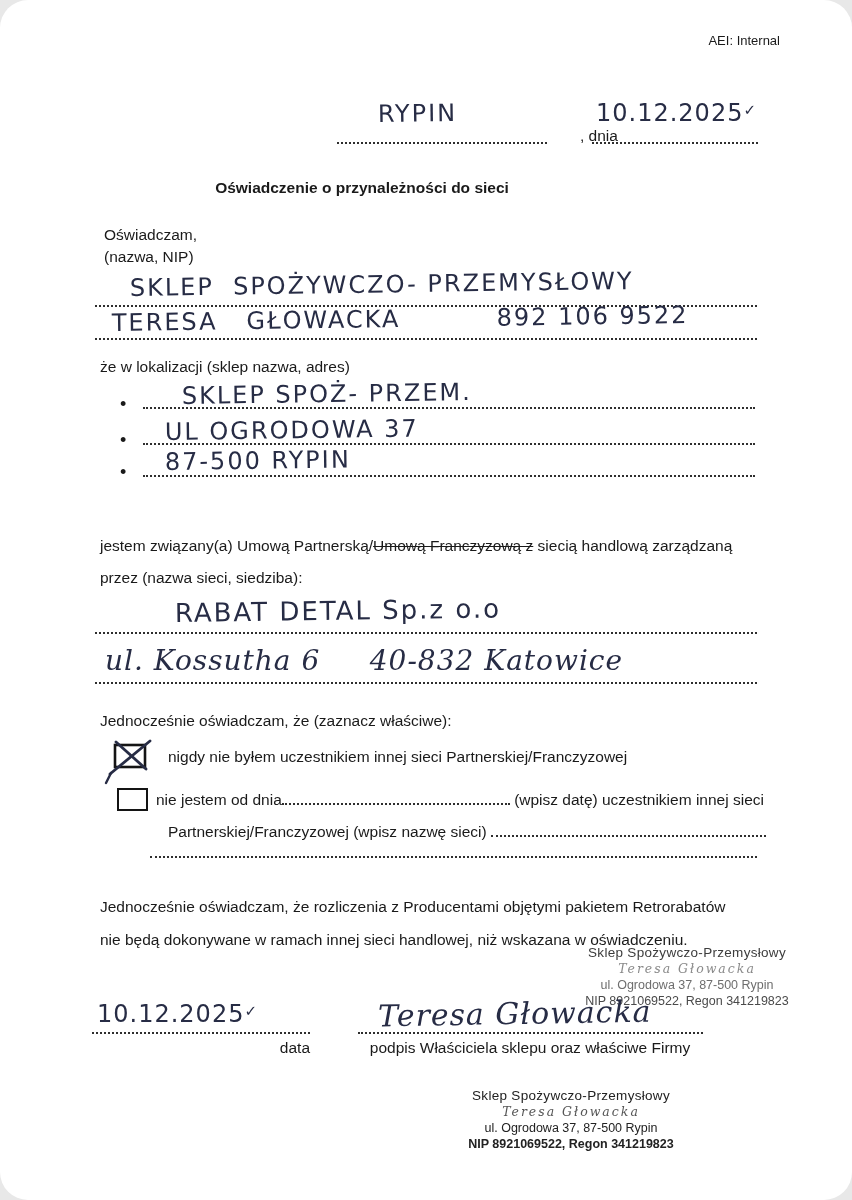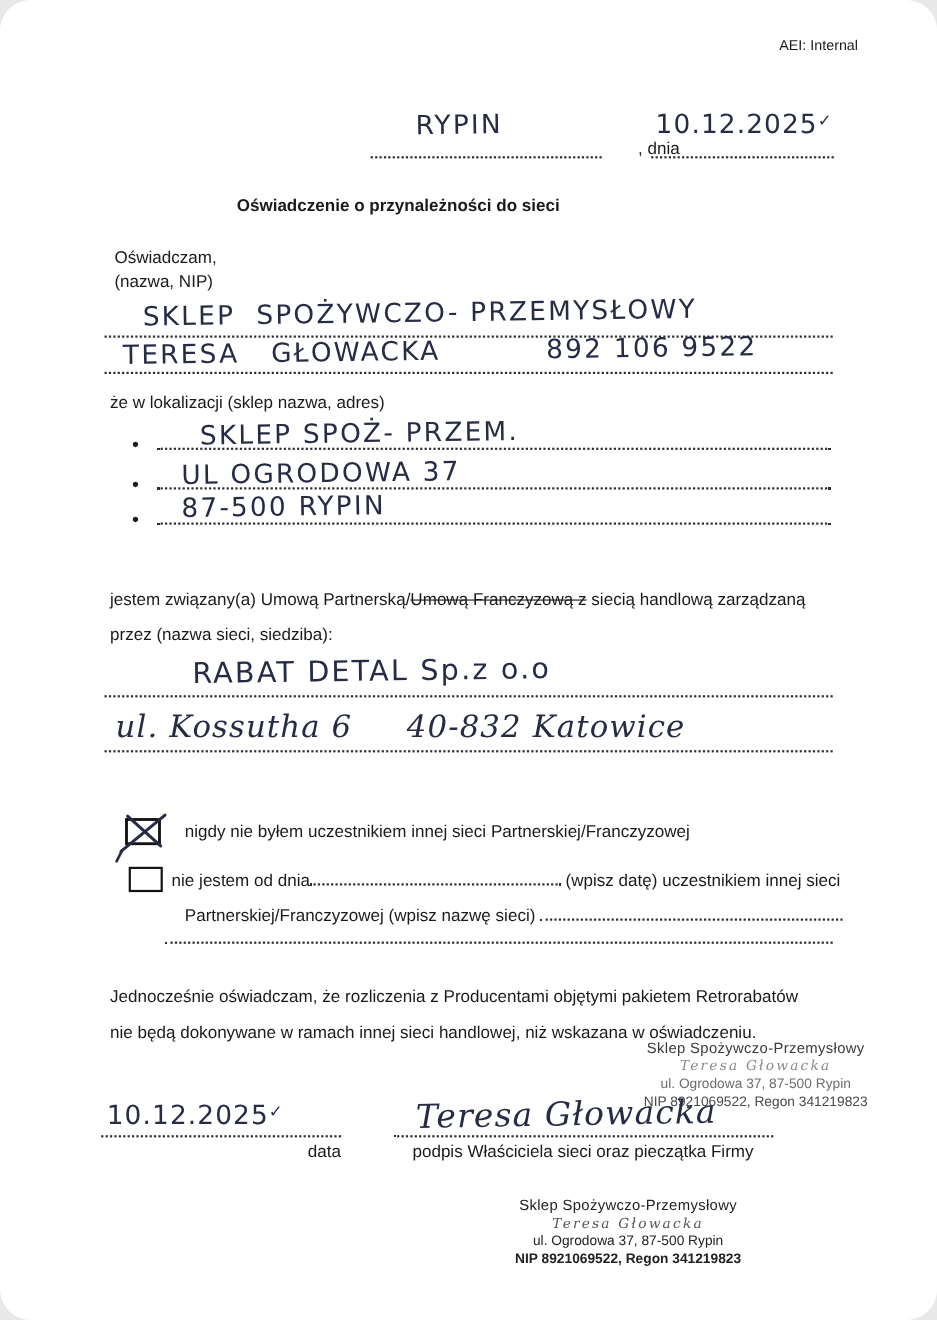--- a/index.html
+++ b/index.html
@@ -96,20 +96,21 @@
     <span>jestem związany(a) Umową Partnerską/</span><span class="strike">Umową Franczyzową z</span><span> siecią handlową zarządzaną</span><br>
     <span>przez (nazwa sieci, siedziba):</span>
   </div>
 
   <div class="abs hw hw-caps" style="left:175px;top:598px;font-size:26px;">RABAT DETAL Sp.z o.o</div>
   <div class="abs dots" style="left:95px;top:612px;width:662px;height:20px;"></div>
 
   <div class="abs hw-cursive" style="left:105px;top:644px;font-size:28px;">ul. Kossutha 6     40-832 Katowice</div>
   <div class="abs dots" style="left:95px;top:662px;width:662px;height:20px;"></div>
 
+  <div class="abs print" style="left:100px;top:712px;">Jednocześnie oświadczam, że (zaznacz właściwe):</div>
 
   <svg class="abs" style="left:104px;top:736px;" width="52" height="50" viewBox="0 0 52 50">
     <rect x="11" y="9" width="30" height="22" fill="none" stroke="#141414" stroke-width="2.6"></rect>
     <path d="M6 38 L46 5" stroke="#272c45" stroke-width="2.8" fill="none" stroke-linecap="round"></path>
     <path d="M12 6 L42 33" stroke="#272c45" stroke-width="2.8" fill="none" stroke-linecap="round"></path>
     <path d="M7 37 L2 47" stroke="#272c45" stroke-width="2.4" fill="none" stroke-linecap="round"></path>
   </svg>
   <div class="abs print" style="left:168px;top:748px;">nigdy nie byłem uczestnikiem innej sieci Partnerskiej/Franczyzowej</div>
 
   <div class="abs checkbox-empty" style="left:117px;top:788px;"></div>
@@ -134,21 +135,21 @@
   </div>
 
   <div class="abs" style="left:97px;top:1000px;">
     <span class="hw hw-caps" style="letter-spacing:1px;">10.12.2025</span><span class="hw flourish">✓</span>
   </div>
   <div class="abs dots" style="left:92px;top:1012px;width:218px;height:20px;"></div>
   <div class="abs print center" style="left:92px;top:1039px;width:218px;text-align:right;">data</div>
 
   <div class="abs hw-cursive" style="left:378px;top:996px;font-size:30px;transform:rotate(-1deg);">Teresa Głowacka</div>
   <div class="abs dots" style="left:358px;top:1012px;width:345px;height:20px;"></div>
-  <div class="abs print center" style="left:350px;top:1039px;width:360px;">podpis Właściciela sieci oraz pieczątka Firmy</div>
+  <div class="abs print center" style="left:350px;top:1039px;width:360px;">podpis Właściciela sklepu oraz właściwe Firmy</div>
 
   <div id="stamp-bottom" class="abs stamp" style="left:462px;top:1088px;width:218px;">
     <div class="s1">Sklep Spożywczo-Przemysłowy</div>
     <div class="s2">Teresa Głowacka</div>
     <div class="s3">ul. Ogrodowa 37, 87-500 Rypin</div>
     <div class="s4" style="font-weight:bold;">NIP 8921069522, Regon 341219823</div>
   </div>
 
 </div>
 

